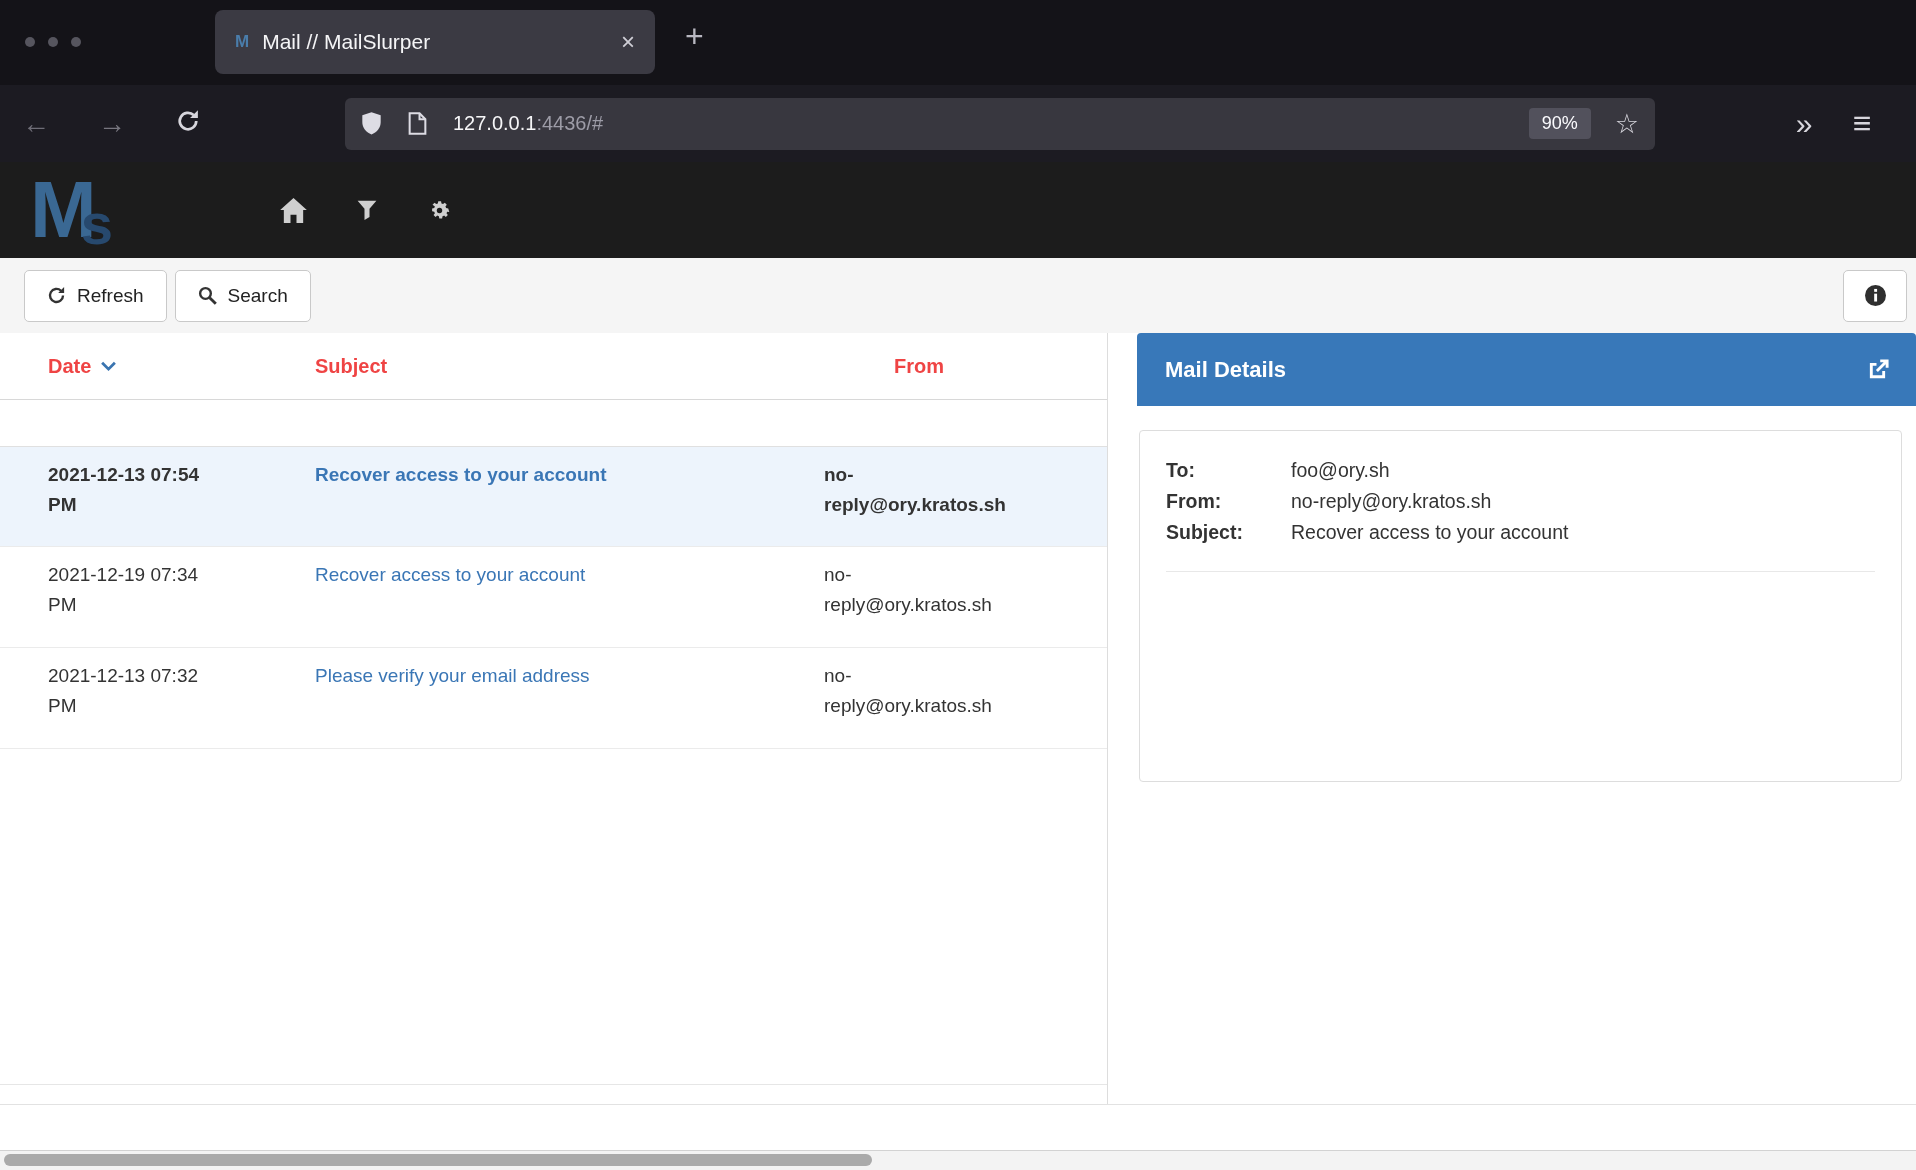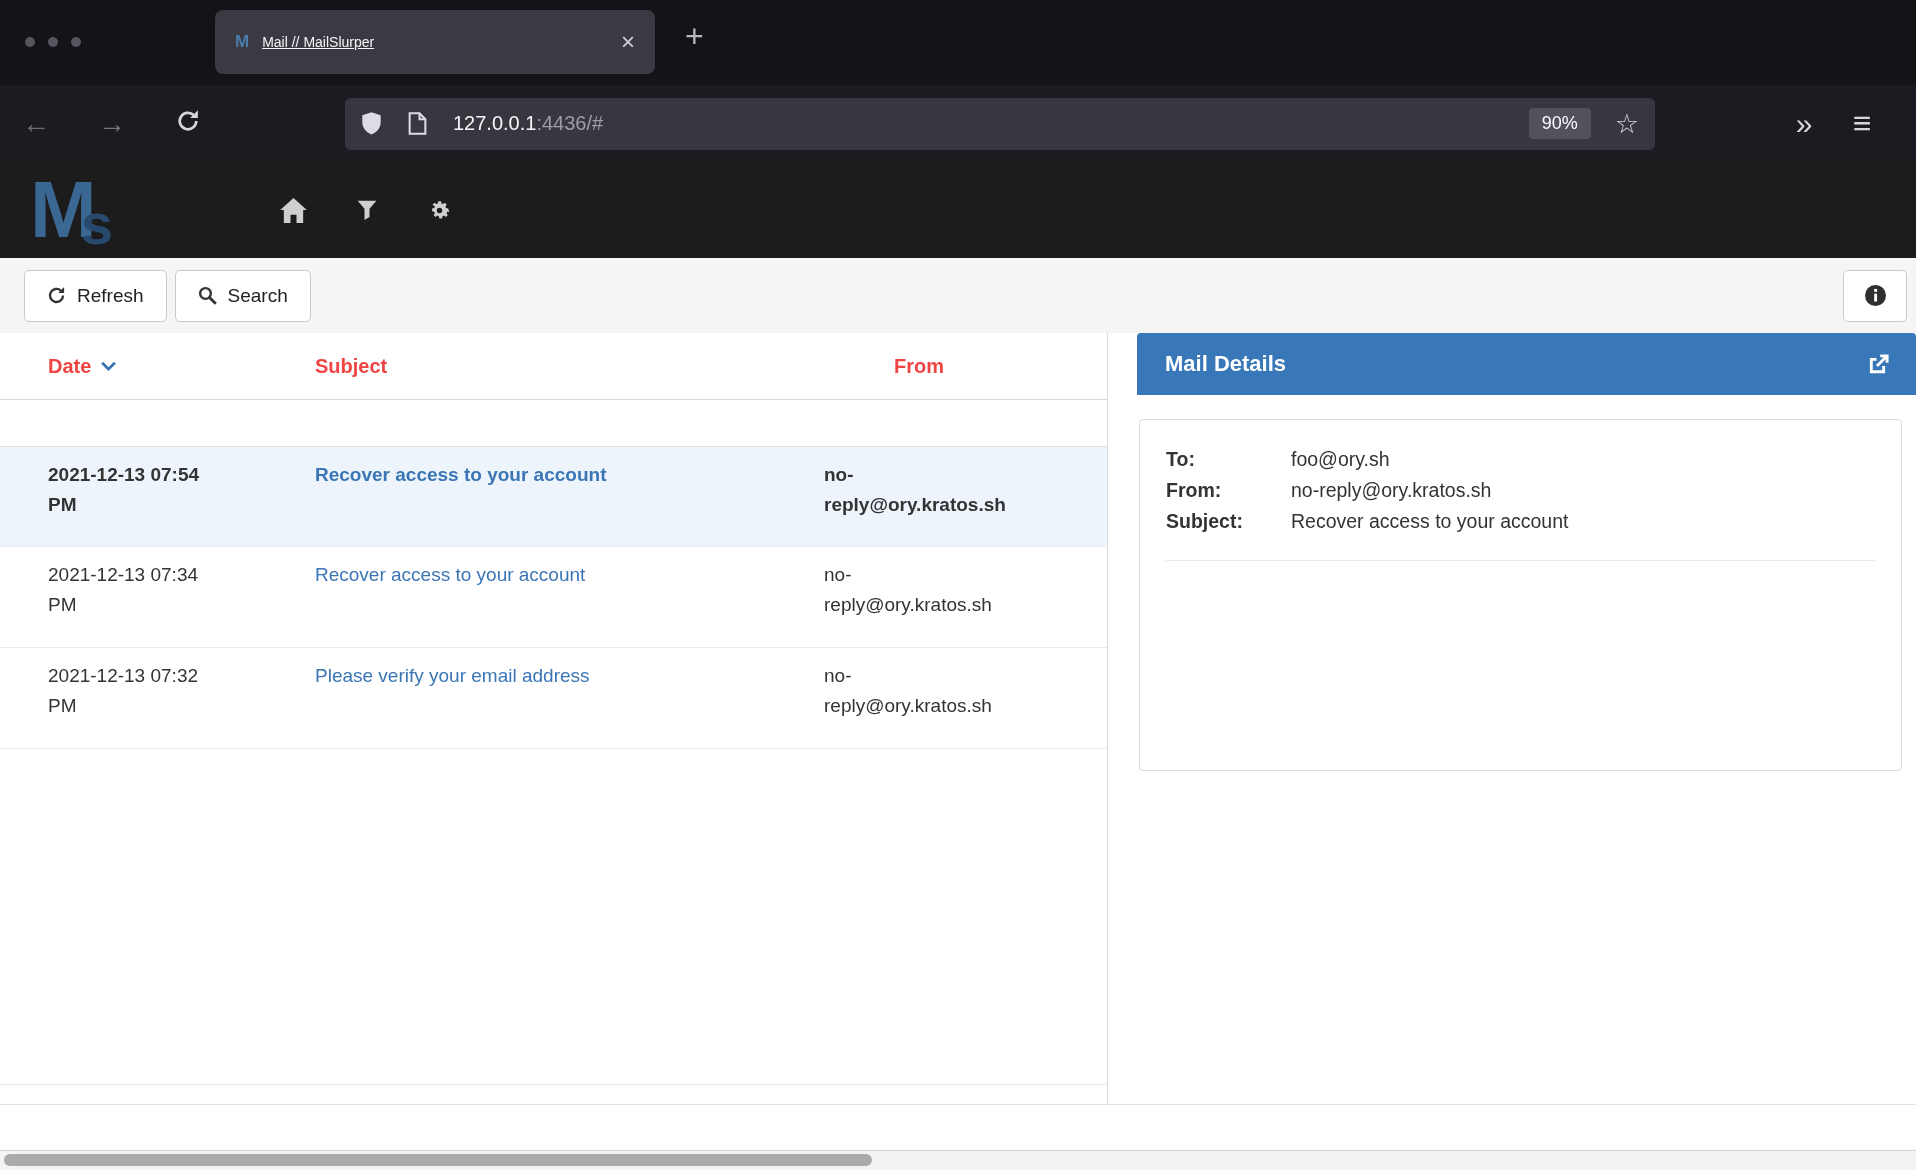--- a/index.html
+++ b/index.html
@@ -6,21 +6,21 @@
   html,body { width:1916px; height:1170px; overflow:hidden; background:#fff;
               font-family:"Liberation Sans", sans-serif; }
 
   
   .tabstrip { position:absolute; top:0; left:0; width:1916px; height:85px; background:#141318; }
   .window-dots { position:absolute; left:25px; top:37px; display:flex; gap:13px; }
   .dot { width:10px; height:10px; border-radius:50%; background:#56555e; }
   .tab { position:absolute; left:215px; top:10px; width:440px; height:64px; background:#3b3a43;
          border-radius:8px; display:flex; align-items:center; padding:0 20px; color:#f5f5f7; }
   .favicon { font-weight:bold; color:#4a7dab; font-size:17px; margin-right:13px; }
-  .tab-title { font-size:14px; flex:1; white-space:nowrap; overflow:hidden;text-decoration:underline; }
+  .tab-title { font-size:21px; flex:1; white-space:nowrap; overflow:hidden; }
   .tab-close { font-size:24px; color:#cfced6; margin-left:10px; cursor:pointer; }
   .newtab { position:absolute; left:685px; top:20px; font-size:32px; color:#b8b7c0; line-height:1; cursor:pointer; }
 
   .navbar { position:absolute; top:85px; left:0; width:1916px; height:77px; background:#1c1b22;
             display:flex; align-items:center; }
   .nav-icon { width:40px; text-align:center; font-size:28px; line-height:1; cursor:pointer; }
   .nav-back { margin-left:16px; color:#6e6d77; }
   .nav-fwd  { margin-left:36px; color:#77767f; }
   .nav-reload { margin-left:36px; }
   .urlbar { margin-left:137px; width:1310px; height:52px; background:#38373f; border-radius:6px;
@@ -67,21 +67,21 @@
   .mail-row { display:grid; grid-template-columns:270px 1fr 318px; min-height:101px;
               border-bottom:1px solid #ebebeb; font-size:19px; line-height:30px;
               padding-top:13px; color:#333; cursor:pointer; }
   .mail-row.selected { background:#edf4fc; font-weight:bold; border-top:1px solid #e0e0e0; }
   .cell-date { padding-left:48px; padding-right:52px; }
   .cell-subject { padding-left:45px; padding-right:40px; }
   .cell-from { padding-left:35px; padding-right:93px; }
   .subject-link { color:#3a76b5; text-decoration:none; font-weight:inherit; }
 
   .details-panel { flex:1; padding-left:29px; display:flex; flex-direction:column; }
-  .details-header { height:62px; background:#3878b9; border-radius:4px 4px 0 0;
+  .details-header { height:73px; background:#3878b9; border-radius:4px 4px 0 0;
                     display:flex; align-items:center; color:#fff; }
   .details-title { margin-left:28px; font-size:22px; font-weight:bold; }
   .ext-icon { margin-left:auto; margin-right:26px; display:flex; align-items:center; cursor:pointer; }
   .details-card { margin:24px 14px 0 2px; border:1px solid #ddd; border-radius:4px;
                   padding:24px 26px 38px 26px; font-size:19.5px; line-height:31px; color:#333; min-height:352px; }
   .field-row { display:flex; }
   .field-label { width:125px;font-weight:bold; }
   .details-card hr { border:none; border-top:1px solid #e8e8e8; margin:23px 0 27px; }
   .mail-body a { color:#3a76b5; text-decoration:none; word-break:break-all; }
 
@@ -197,21 +197,21 @@
         <span class="hd-subject">Subject</span>
         <span class="hd-from">From</span>
       </div>
       <div class="list-rows">
         <div class="mail-row selected">
           <span class="cell-date">2021-12-13 07:54 PM</span>
           <span class="cell-subject"><a class="subject-link">Recover access to your account</a></span>
           <span class="cell-from">no-reply@ory.kratos.sh</span>
         </div>
         <div class="mail-row">
-          <span class="cell-date">2021-12-13 07:34 PM</span>
+          <span class="cell-date">2021-12-19 07:34 PM</span>
           <span class="cell-subject"><a class="subject-link">Recover access to your account</a></span>
           <span class="cell-from">no-reply@ory.kratos.sh</span>
         </div>
         <div class="mail-row">
           <span class="cell-date">2021-12-13 07:32 PM</span>
           <span class="cell-subject"><a class="subject-link">Please verify your email address</a></span>
           <span class="cell-from">no-reply@ory.kratos.sh</span>
         </div>
       </div>
     </div>

